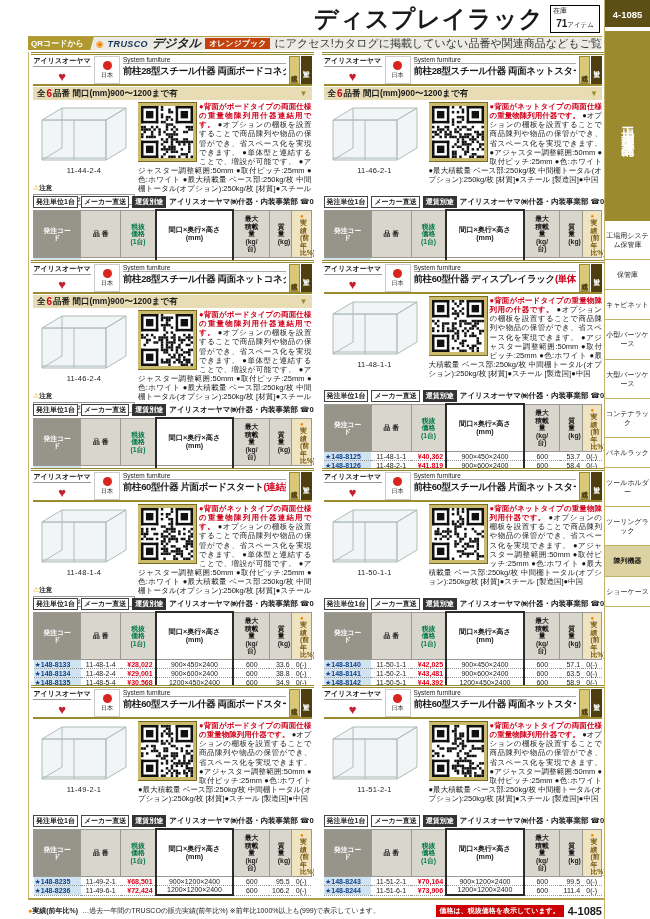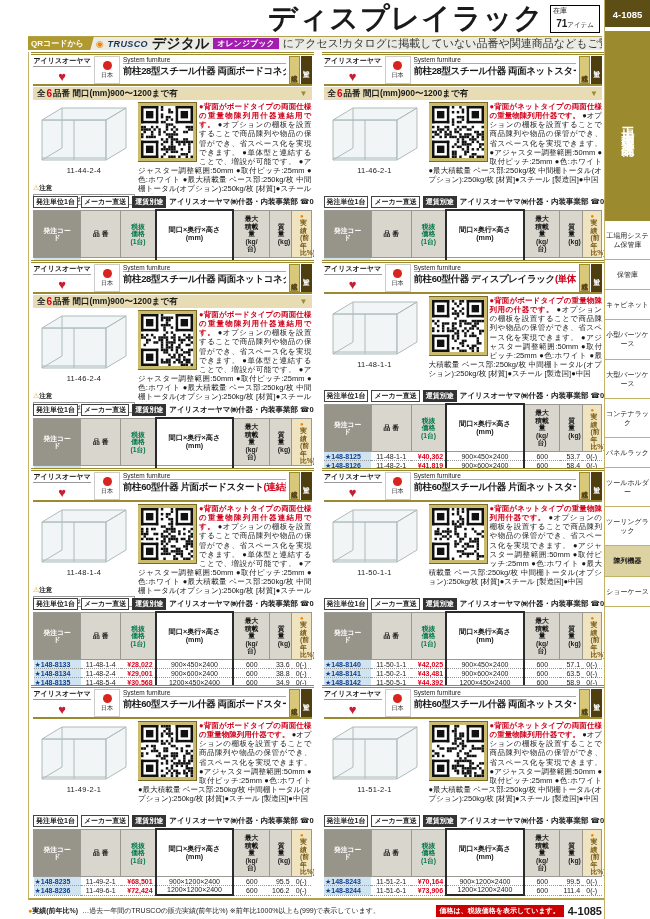--- a/index.html
+++ b/index.html
@@ -2,34 +2,34 @@
 <html><head>
 <meta charset="utf-8">
 <style>
   * { margin:0; padding:0; box-sizing:border-box; }
   body { width:650px; height:919px; background:#fff; font-family:"Liberation Sans","DejaVu Sans",sans-serif; color:#1a1a1a; overflow:hidden; }
   .page { display:flex; width:650px; height:919px; }
   .main { width:604px; padding-left:28px; position:relative; }
 
   
   .hdr { height:34px; display:flex; justify-content:flex-end; align-items:center; gap:6px; padding:4px 4px 0 0; }
-  .hdr-title { font-size:29px; font-weight:bold; letter-spacing:1px; }
+  .hdr-title { font-size:24px; font-weight:bold; letter-spacing:1px; }
   .stock-box { border:1px solid #000; width:50px; text-align:center; line-height:1.05; padding:1px 0; background:#fff; }
   .stock-box .sl { font-size:7px; display:block; text-align:left; padding-left:2px; }
   .stock-box .sc { font-size:10px; font-weight:bold; }
   .stock-box .su { font-size:6.5px; }
 
   
   .banner { height:14px; background:#ecebe3; border-top:1px solid #b3a04a; display:flex; align-items:center; gap:4px; font-size:8px; margin:2px 2px 2px 0; overflow:hidden; white-space:nowrap; }
   .qr-badge { background:#b09a30; color:#fff; font-weight:bold; padding:1px 8px 1px 5px; transform:skewX(-15deg); margin-left:-2px; }
   .qr-badge span{ display:inline-block; transform:skewX(15deg); }
   .trusco-logo { color:#16325c; font-weight:bold; font-style:italic; font-size:9px; letter-spacing:.4px; }
   .trusco-dot { color:#f08300; font-size:9px; }
-  .digital { font-weight:bold; font-size:14px; }
-  .orange-badge { background:#a21caf; color:#fff; font-weight:bold; padding:0 4px; font-size:8px; }
+  .digital { font-weight:bold; font-size:12px;font-style:italic; }
+  .orange-badge { background:#c2410c; color:#fff; font-weight:bold; padding:0 4px; font-size:8px; }
   .banner-text { color:#333; font-size:11px; }
 
   
   .grid { display:grid; grid-template-columns:1fr 1fr; column-gap:8px; border-left:1px solid #c3b268; border-bottom:2px solid #b3a04a; padding-left:2px; }
   .sec { border-top:3px double #9c8a2e; padding:1px 2px 0 2px; overflow:hidden; height:208px; position:relative; }
   .sec:nth-child(5),.sec:nth-child(6){ height:217px; }
   .sec:nth-child(7),.sec:nth-child(8){ height:213px; }
 
   .sec-head { display:flex; align-items:stretch; border-bottom:2px solid #9c8a2e; height:30px; gap:3px; }
   .brand-col { width:58px; text-align:center; }

